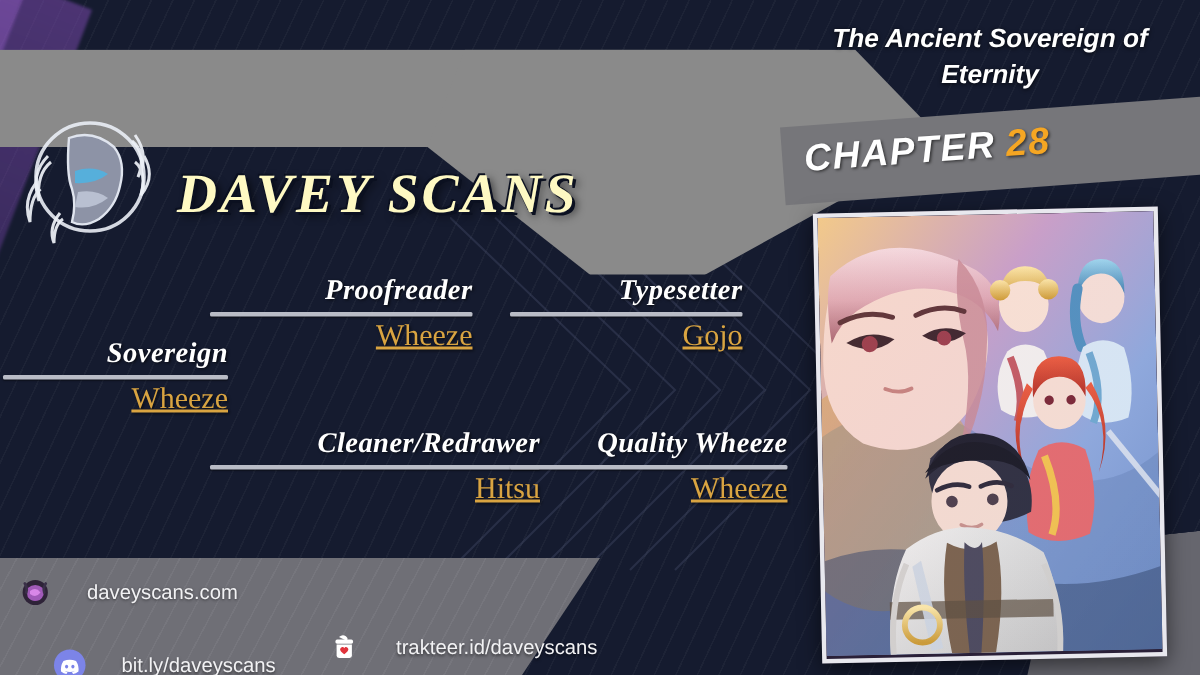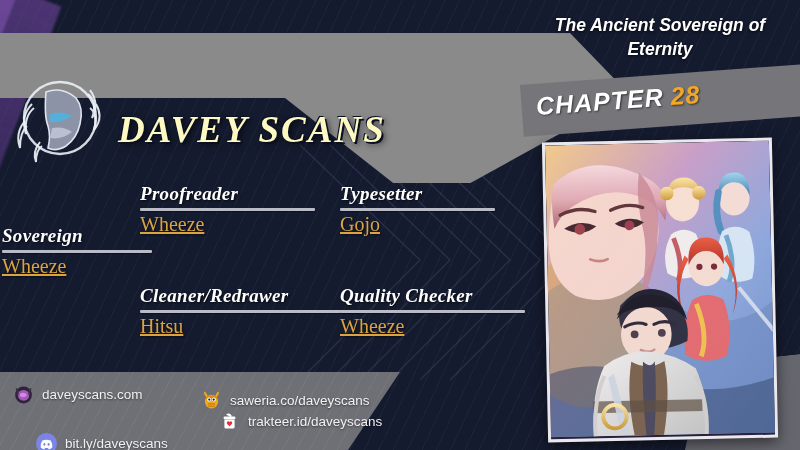--- a/index.html
+++ b/index.html
@@ -92,21 +92,21 @@
   .chapter-line {
     position:absolute; left:535px; top:92px; width:280px;
     transform:rotate(-4.2deg); transform-origin:left top;
     font-style:italic; font-weight:bold; font-size:25px;
     letter-spacing:1px; white-space:nowrap;
   }
   .chapter-word { color:#ffffff; text-shadow:1px 1px 2px rgba(0,0,0,.55); }
   .chapter-num  { color:#f5a623; text-shadow:1px 1px 2px rgba(0,0,0,.55); margin-left:7px; }
 
   
-  .credit { position:absolute; text-align:left; }
+  .credit { position:absolute; text-align:right; }
   .credit .role {
     font-family:"Liberation Serif", serif;
     font-style:italic; font-weight:bold; color:#ffffff;
     font-size:19px; letter-spacing:.3px; white-space:nowrap;
     text-shadow:1px 1px 2px rgba(0,0,0,.65);
   }
   .credit .rule {
     height:3px; background:#b9bcc6; margin:3px auto 2px;
     border-radius:1px; box-shadow:0 1px 1px rgba(0,0,0,.4);
   }
@@ -116,28 +116,28 @@
     text-shadow:1px 1px 2px rgba(0,0,0,.55);
     text-decoration:underline;
   }
   #credit-translator { left:2px;   top:225px; width:150px; }
   #credit-proofreader{ left:140px; top:183px; width:175px; }
   #credit-typesetter { left:340px; top:183px; width:155px; }
   #credit-cleaner    { left:140px; top:285px; width:220px; }
   #credit-quality    { left:340px; top:285px; width:185px; }
 
   
-  .flink { position:absolute; display:flex; align-items:center; gap:7px; }
+  .flink { position:absolute; display:flex; align-items:center; gap:23px; }
   .flink .txt { color:#f2f2f4; font-size:13.5px; white-space:nowrap;
                 text-shadow:0 1px 2px rgba(0,0,0,.5); }
   .ficon { width:23px; height:23px; flex:0 0 23px; position:relative; }
   #link-website  { left:12px;  top:383px; }
   #link-discord  { left:35px;  top:432px; }
   #link-saweria  { left:200px; top:389px; }
-  #link-trakteer { left:218px; top:410px; }
+  #link-trakteer { left:218px; top:420px; }
 
   
   .art-panel {
     position:absolute; left:545px; top:140px; width:230px; height:300px;
     transform:rotate(-1.2deg);
     border:3px solid #e8e8ee;
     overflow:hidden;
     box-shadow:0 4px 14px rgba(0,0,0,.55);
     background:#2a2038;
   }
@@ -205,21 +205,21 @@
     <div class="role">Typesetter</div>
     <div class="rule"></div>
     <div class="person">Gojo</div>
   </div>
   <div class="credit" id="credit-cleaner">
     <div class="role">Cleaner/Redrawer</div>
     <div class="rule"></div>
     <div class="person">Hitsu</div>
   </div>
   <div class="credit" id="credit-quality">
-    <div class="role">Quality Checker</div>
+    <div class="role">Quality Wheeze</div>
     <div class="rule"></div>
     <div class="person">Wheeze</div>
   </div>
 
   <div class="ribbon-bottom">
     <div class="ribbon-bottom-lines"></div>
   </div>
   <div class="ribbon-corner"></div>
 
   <div class="flink" id="link-website">
@@ -240,35 +240,20 @@
         <circle cx="11.5" cy="11.5" r="10.5" fill="#7c84e8"></circle>
         <path d="M7.3 8.6 q4.2 -1.6 8.4 0 q2.1 3.3 1.6 7 q-1.8 1.4 -3.6 1.8 l-.7 -1.2 q1 -.3 1.8 -.8
                  q-2.9 1.3 -6.6 0 q.8 .5 1.8 .8 l-.7 1.2 q-1.8 -.4 -3.6 -1.8 q-.5 -3.7 1.6 -7 z" fill="#ffffff"></path>
         <ellipse cx="9.4" cy="12.4" rx="1.05" ry="1.3" fill="#7c84e8"></ellipse>
         <ellipse cx="13.6" cy="12.4" rx="1.05" ry="1.3" fill="#7c84e8"></ellipse>
       </svg>
     </span>
     <span class="txt">bit.ly/daveyscans</span>
   </div>
 
-  <div class="flink" id="link-saweria">
-    <span class="ficon">
-      <svg viewBox="0 0 23 23" width="23" height="23">
-        <path d="M5 4 q1.5 3 2.6 4.4 M18 4 q-1.5 3 -2.6 4.4" stroke="#e8a520" stroke-width="2.2" fill="none" stroke-linecap="round"></path>
-        <ellipse cx="11.5" cy="12.6" rx="6.6" ry="6.9" fill="#f0a81c"></ellipse>
-        <path d="M5.3 9.6 q2 -3.4 6.2 -3.4 q4.2 0 6.2 3.4 q-3 1.6 -6.2 1.6 q-3.2 0 -6.2 -1.6 z" fill="#d98e10"></path>
-        <circle cx="9.1" cy="10.4" r="2.0" fill="#ffffff"></circle>
-        <circle cx="13.9" cy="10.4" r="2.0" fill="#ffffff"></circle>
-        <circle cx="9.3" cy="10.6" r="1.1" fill="#2b1a05"></circle>
-        <circle cx="13.7" cy="10.6" r="1.1" fill="#2b1a05"></circle>
-        <path d="M8.4 15 h6.2 M8.8 17.2 h5.4" stroke="#cf8409" stroke-width="1.5" stroke-linecap="round"></path>
-      </svg>
-    </span>
-    <span class="txt">saweria.co/daveyscans</span>
-  </div>
 
   <div class="flink" id="link-trakteer">
     <span class="ficon">
       <svg viewBox="0 0 23 23" width="23" height="23">
         <path d="M8 4.6 q2.4 -2 4.6 -.4 q2 1.5 .4 3 z" fill="#ffffff"></path>
         <rect x="5.6" y="6.4" width="11.8" height="2.8" rx="1.2" fill="#ffffff"></rect>
         <path d="M6.4 9.6 h10.2 v7.4 a1.6 1.6 0 0 1 -1.6 1.6 h-7 a1.6 1.6 0 0 1 -1.6 -1.6 z" fill="#ffffff"></path>
         <path d="M11.5 16.2 c-2.6 -1.9 -3.4 -3.3 -2.2 -4.4 c.9 -.8 1.8 -.4 2.2 .3 c.4 -.7 1.3 -1.1 2.2 -.3 c1.2 1.1 .4 2.5 -2.2 4.4 z" fill="#e0333c"></path>
       </svg>
     </span>

